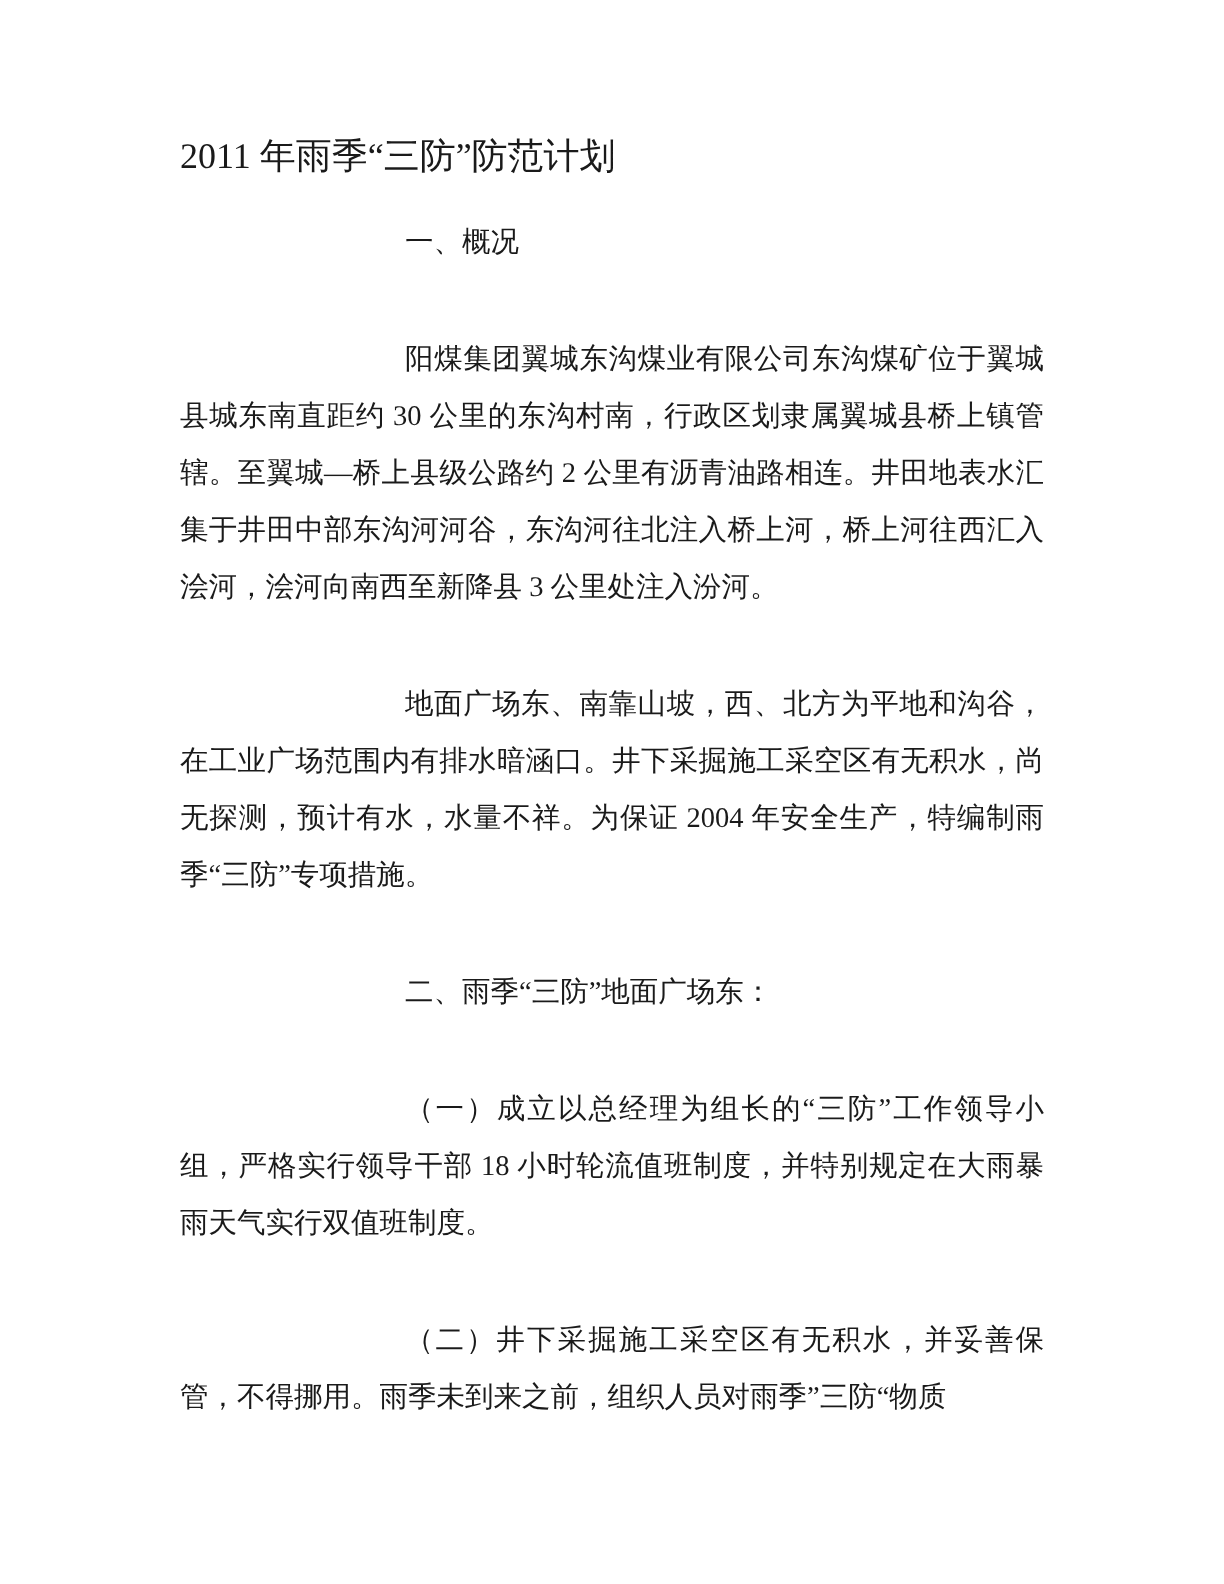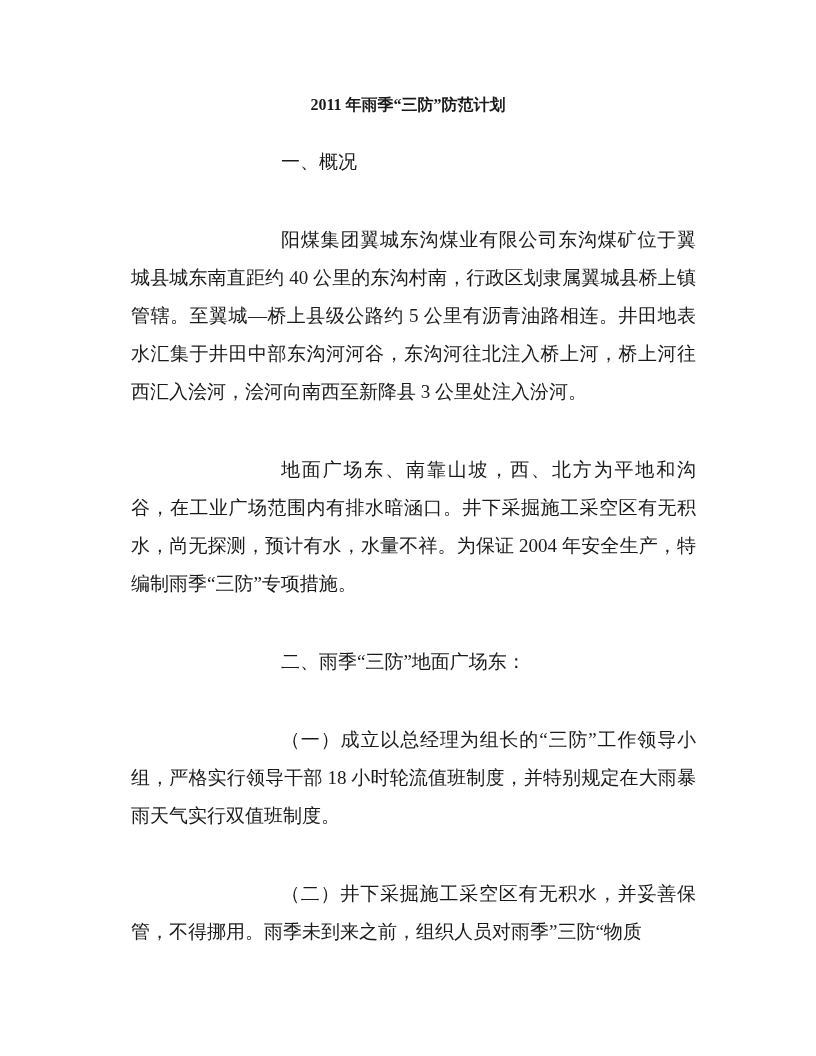--- a/index.html
+++ b/index.html
@@ -15,48 +15,47 @@
     margin: 0 auto;
     background: #ffffff;
     color: #1a1a1a;
     font-family: "Liberation Serif", "DejaVu Serif", serif;
     font-size: 19px;
     line-height: 38px;
     padding: 86px 120px 0 120px;
     overflow: hidden;
   }
   .doc-title {
-    font-size: 16px;
-    font-weight: bold;
-    text-align: center;
+    font-size: 24px;
+    font-weight: normal;
     margin: 0 0 19px 0;
     line-height: 38px;
     white-space: nowrap;
   }
   .block {
-    margin: 0 0 40px 11px;
+    margin: 0 0 40px 0;
     text-indent: 150px;
   }
   .heading {
     white-space: nowrap;
   }
   .para {
     text-align: justify;
   }
 </style>
 </head>
 <body>
 
 <div class="page">
 
   <h1 class="doc-title">2011 年雨季“三防”防范计划</h1>
 
   <div class="block heading">一、概况</div>
 
-  <div class="block para">阳煤集团翼城东沟煤业有限公司东沟煤矿位于翼城县城东南直距约 40 公里的东沟村南，行政区划隶属翼城县桥上镇管辖。至翼城—桥上县级公路约 5 公里有沥青油路相连。井田地表水汇集于井田中部东沟河河谷，东沟河往北注入桥上河，桥上河往西汇入浍河，浍河向南西至新降县 3 公里处注入汾河。</div>
+  <div class="block para">阳煤集团翼城东沟煤业有限公司东沟煤矿位于翼城县城东南直距约 30 公里的东沟村南，行政区划隶属翼城县桥上镇管辖。至翼城—桥上县级公路约 2 公里有沥青油路相连。井田地表水汇集于井田中部东沟河河谷，东沟河往北注入桥上河，桥上河往西汇入浍河，浍河向南西至新降县 3 公里处注入汾河。</div>
 
   <div class="block para">地面广场东、南靠山坡，西、北方为平地和沟谷，在工业广场范围内有排水暗涵口。井下采掘施工采空区有无积水，尚无探测，预计有水，水量不祥。为保证 2004 年安全生产，特编制雨季“三防”专项措施。</div>
 
   <div class="block heading">二、雨季“三防”地面广场东：</div>
 
   <div class="block para">（一）成立以总经理为组长的“三防”工作领导小组，严格实行领导干部 18 小时轮流值班制度，并特别规定在大雨暴雨天气实行双值班制度。</div>
 
   <div class="block para">（二）井下采掘施工采空区有无积水，并妥善保管，不得挪用。雨季未到来之前，组织人员对雨季”三防“物质</div>
 
 </div>

